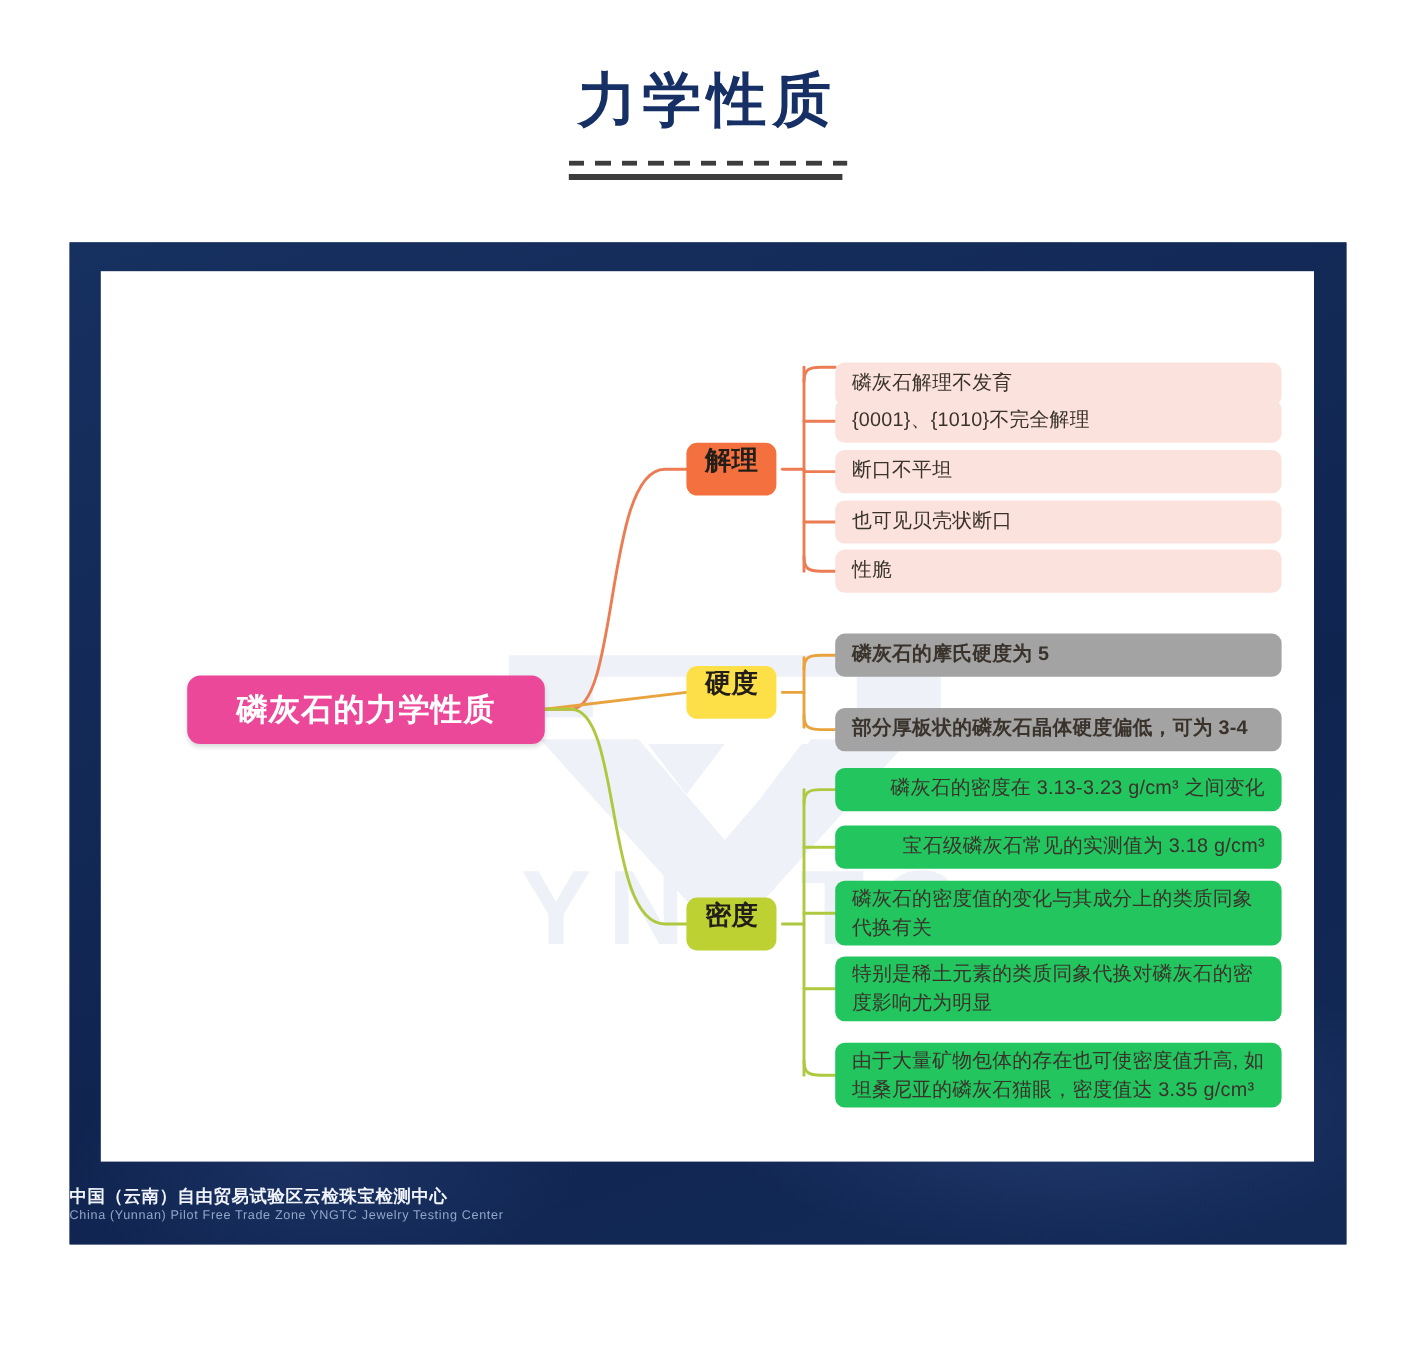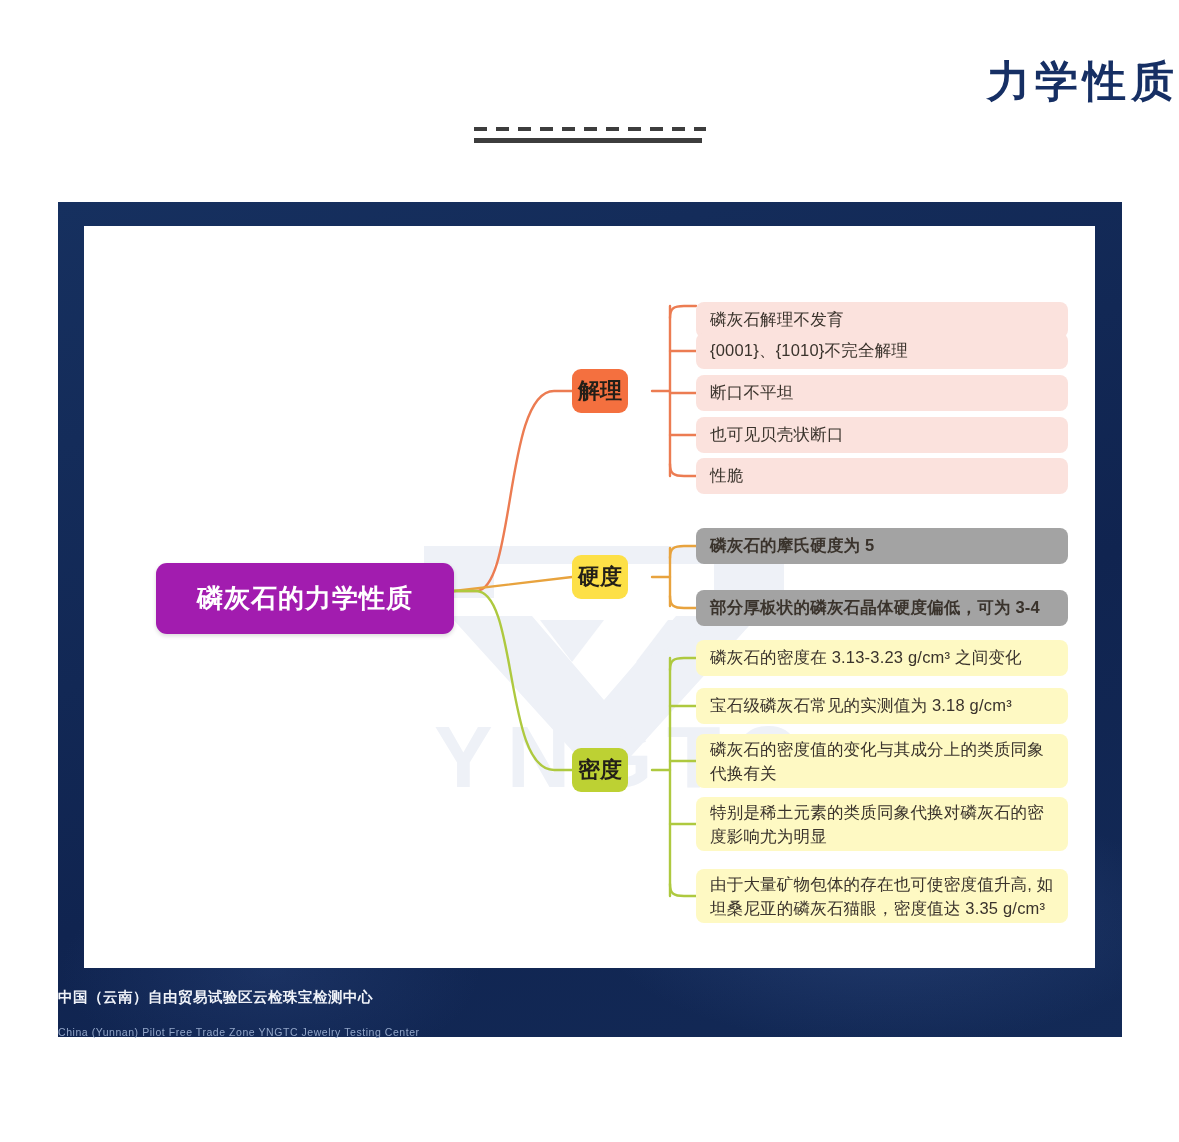--- a/index.html
+++ b/index.html
@@ -17,27 +17,26 @@
 
   
   #title-block {
     position: absolute;
     left: 0;
     top: 58px;
     width: 1179px;
     text-align: center;
   }
   #page-title {
-    font-size: 43px;
+    font-size: 49px;
     font-weight: bold;
     color: #162f64;
     letter-spacing: 5px;
     line-height: 1.1;
     font-family: "Liberation Sans", "DejaVu Sans", sans-serif;
-    text-align: right;
   }
   #title-rules {
     margin: 22px auto 0 auto;
     width: 232px;
   }
   #title-dashed {
     height: 4px;
     width: 232px;
     background: repeating-linear-gradient(to right,
         #3d3d3d 0px, #3d3d3d 13px,
@@ -104,43 +103,42 @@
     height: 742px;
     pointer-events: none;
   }
 
   
   #root-node {
     position: absolute;
     left: 72px;
     top: 337px;
     width: 298px;
-    height: 71px;
-    background: #a21caf;
+    height: 57px;
+    background: #ec4899;
     border-radius: 11px;
     display: flex;
     align-items: center;
     justify-content: center;
     box-shadow: 0 2px 4px rgba(0,0,0,.15);
   }
   #root-label {
     color: #ffffff;
     font-size: 26px;
     font-weight: bold;
     letter-spacing: 1px;
   }
 
   
   .branch-node {
     position: absolute;
-    width: 56px;
+    width: 75px;
     height: 44px;
     border-radius: 9px;
     display: flex;
-    align-items: center;
     justify-content: center;
     font-size: 22px;
     font-weight: bold;
     color: #231f18;
   }
   #branch-0 { left: 488px; top: 143px; background: #f4703f; }
   #branch-1 { left: 488px; top: 329px; background: #fde047; font-family: Liberation Serif, serif; }
   #branch-2 { left: 488px; top: 522px; background: #bdd133; }
 
   
@@ -153,40 +151,40 @@
     padding: 0 14px;
     display: flex;
     align-items: center;
     font-size: 16.5px;
     color: #3a332c;
     line-height: 1.45;
     letter-spacing: .2px;
   }
   .leaf.cleav { background: #fbe2dd; }
   .leaf.hard  { background: #a3a3a3; font-weight: bold; }
-  .leaf.dens  { background: #fef9c3; }
+  .leaf.dens  { background: #22c55e; justify-content: flex-end; }
   .leaf.h1 { height: 36px; }
   .leaf.h2 { height: 54px; padding-top: 2px; }
 
   
   #footer {
     position: absolute;
     left: 0;
     top: 786px;
     width: 1064px;
     text-align: left;
   }
   #footer-cn {
     color: #f0f3f9;
     font-size: 14.5px;
     font-weight: bold;
     letter-spacing: .5px;
   }
   #footer-en {
-    margin-top: 19px;
+    margin-top: 0;
     color: #93a6c8;
     font-size: 10.5px;
     letter-spacing: .55px;
   }
 </style>
 </head>
 <body>
 
 <div id="title-block">
   <div id="page-title">力学性质</div>

